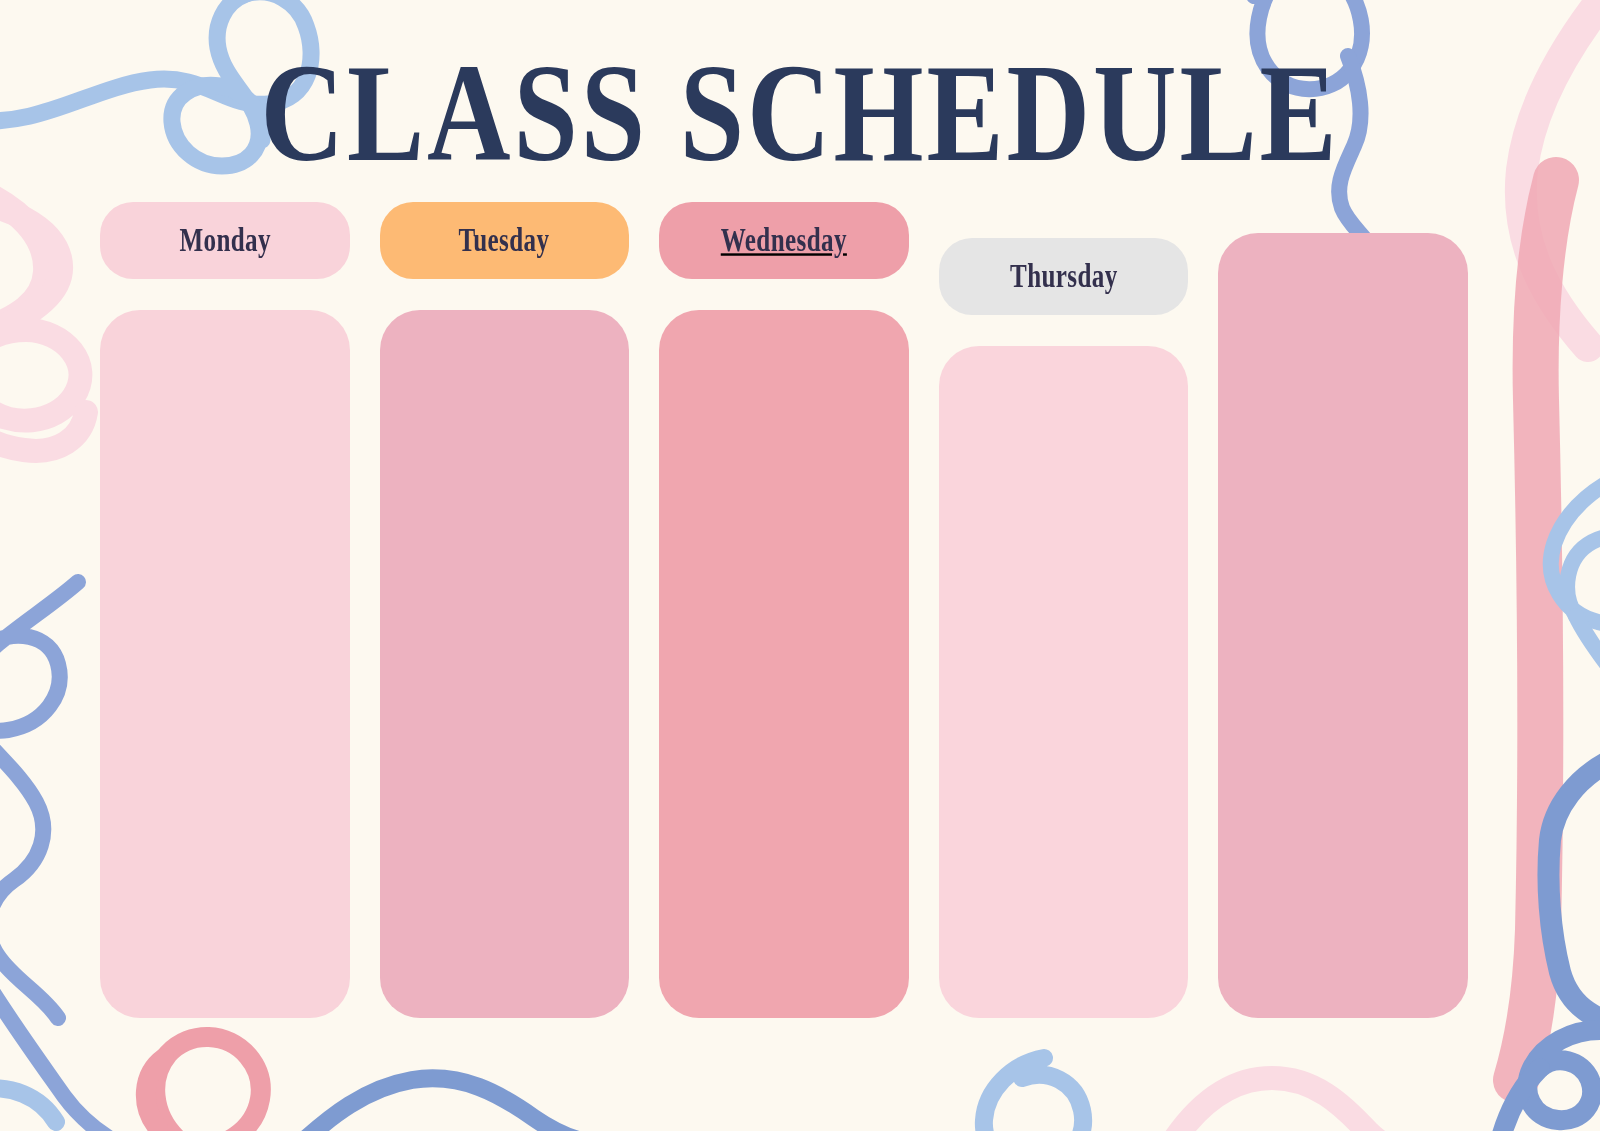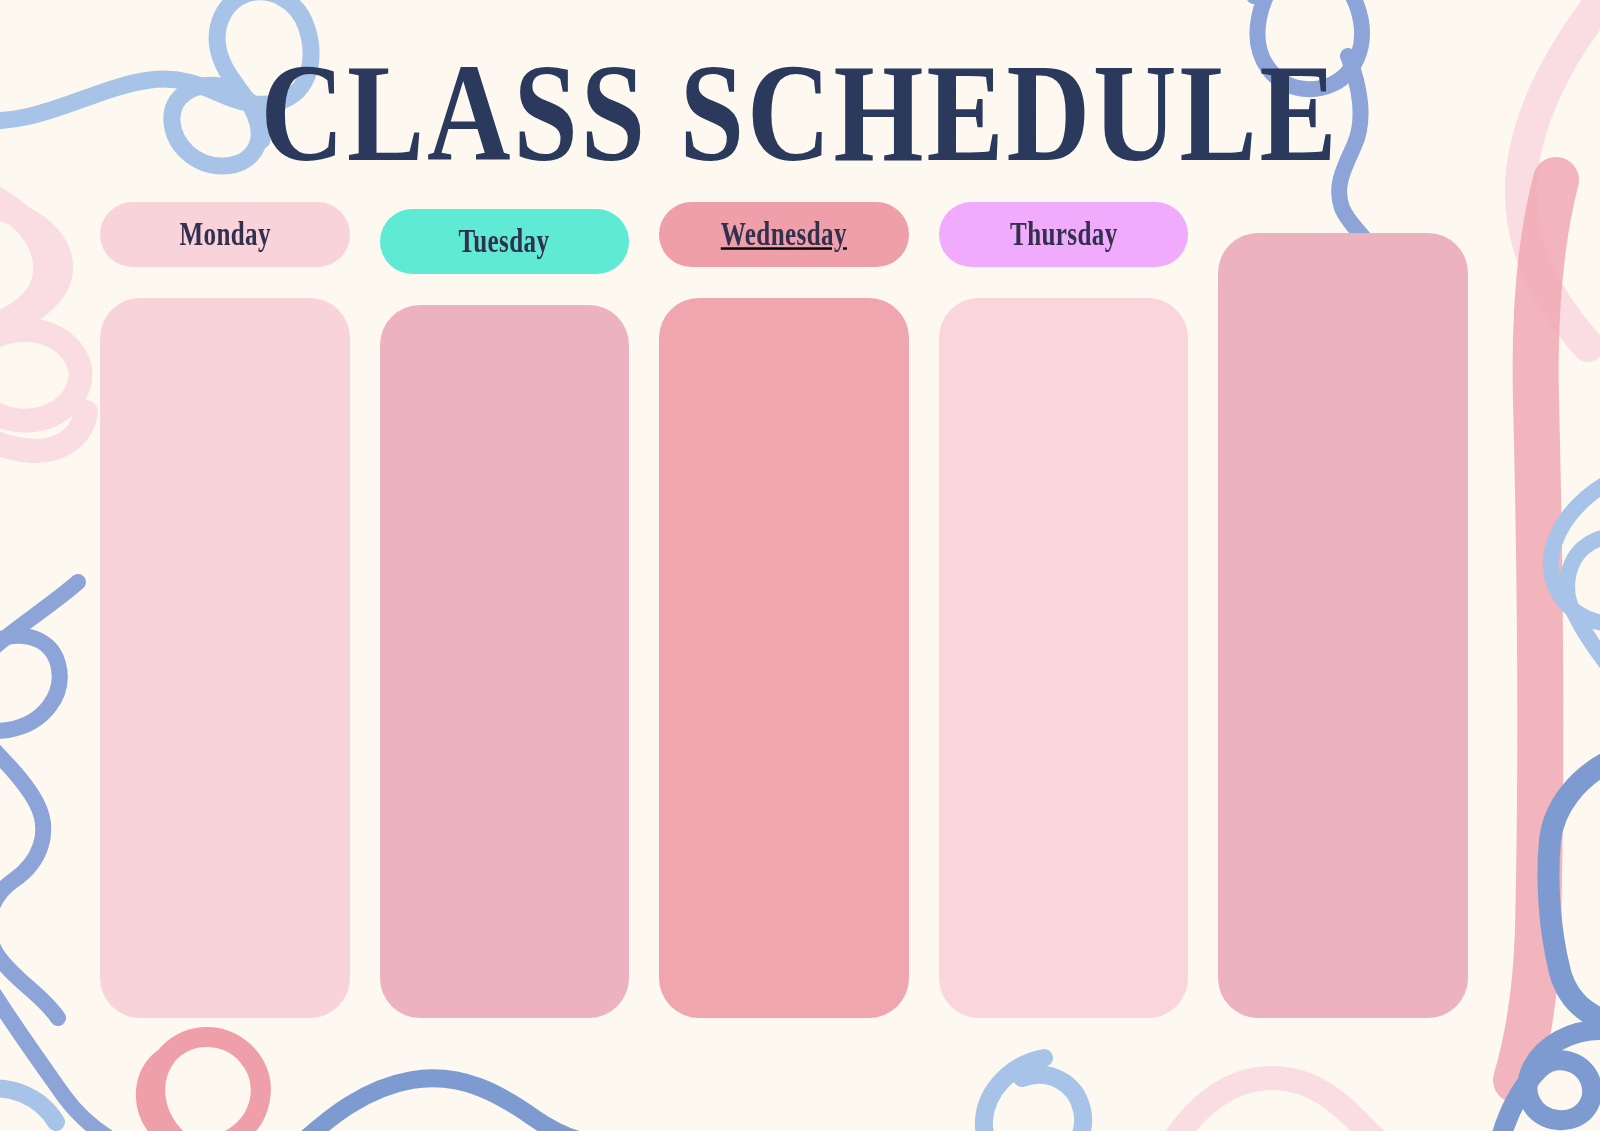--- a/index.html
+++ b/index.html
@@ -74,21 +74,21 @@
   }
 
   .day-column {
     flex: 1 1 0;
     display: flex;
     flex-direction: column;
     min-width: 0;
   }
 
   .day-pill {
-    height: 65px;
+    height: 77px;
     border-radius: 33px;
     display: flex;
     align-items: center;
     justify-content: center;
     text-align: center;
   }
 
   .day-pill-label {
     color: #33304D;
     font-family: "Liberation Serif", "DejaVu Serif", serif;
@@ -180,35 +180,35 @@
     <div id="grid">
 
       <div class="day-column">
         <div class="day-pill" style="background:#F9D3DA;">
           <span class="day-pill-label">Monday</span>
         </div>
         <div class="day-body" style="background:#F9D3DA;"></div>
       </div>
 
       <div class="day-column">
-        <div class="day-pill" style="background:#5eead4;margin-top:7px;">
+        <div class="day-pill" style="background:#fdba74;">
           <span class="day-pill-label">Tuesday</span>
         </div>
         <div class="day-body" style="background:#EDB2C0;"></div>
       </div>
 
       <div class="day-column">
         <div class="day-pill" style="background:#EE9FA9;text-decoration:underline;">
           <span class="day-pill-label">Wednesday</span>
         </div>
         <div class="day-body" style="background:#F0A6AF;"></div>
       </div>
 
       <div class="day-column">
-        <div class="day-pill" style="background:#f0abfc;">
+        <div class="day-pill" style="background:#e5e5e5;margin-top:36px;">
           <span class="day-pill-label">Thursday</span>
         </div>
         <div class="day-body" style="background:#FAD5DC;"></div>
       </div>
 
       <div class="day-column">
         <div class="day-body" style="background:#EDB2C0;"></div>
       </div>
 
     </div>

